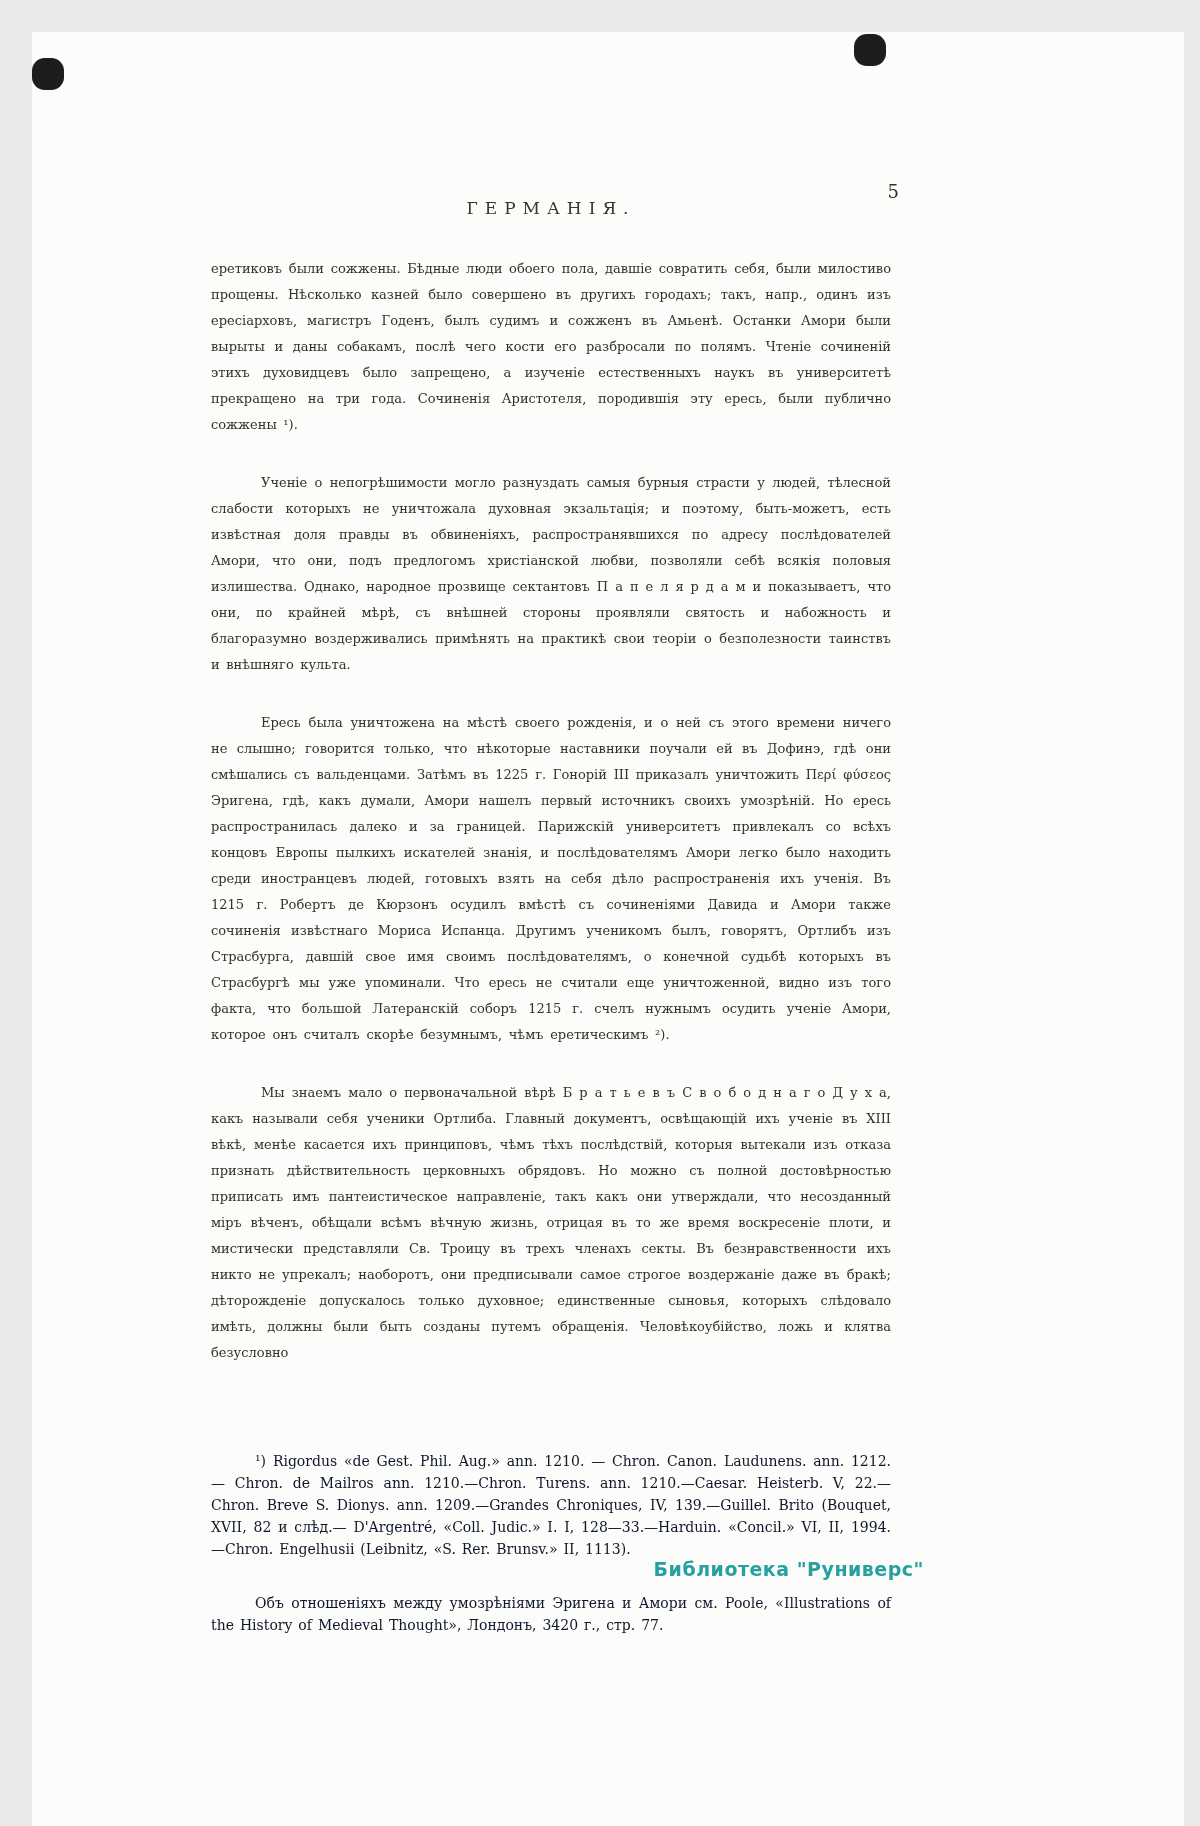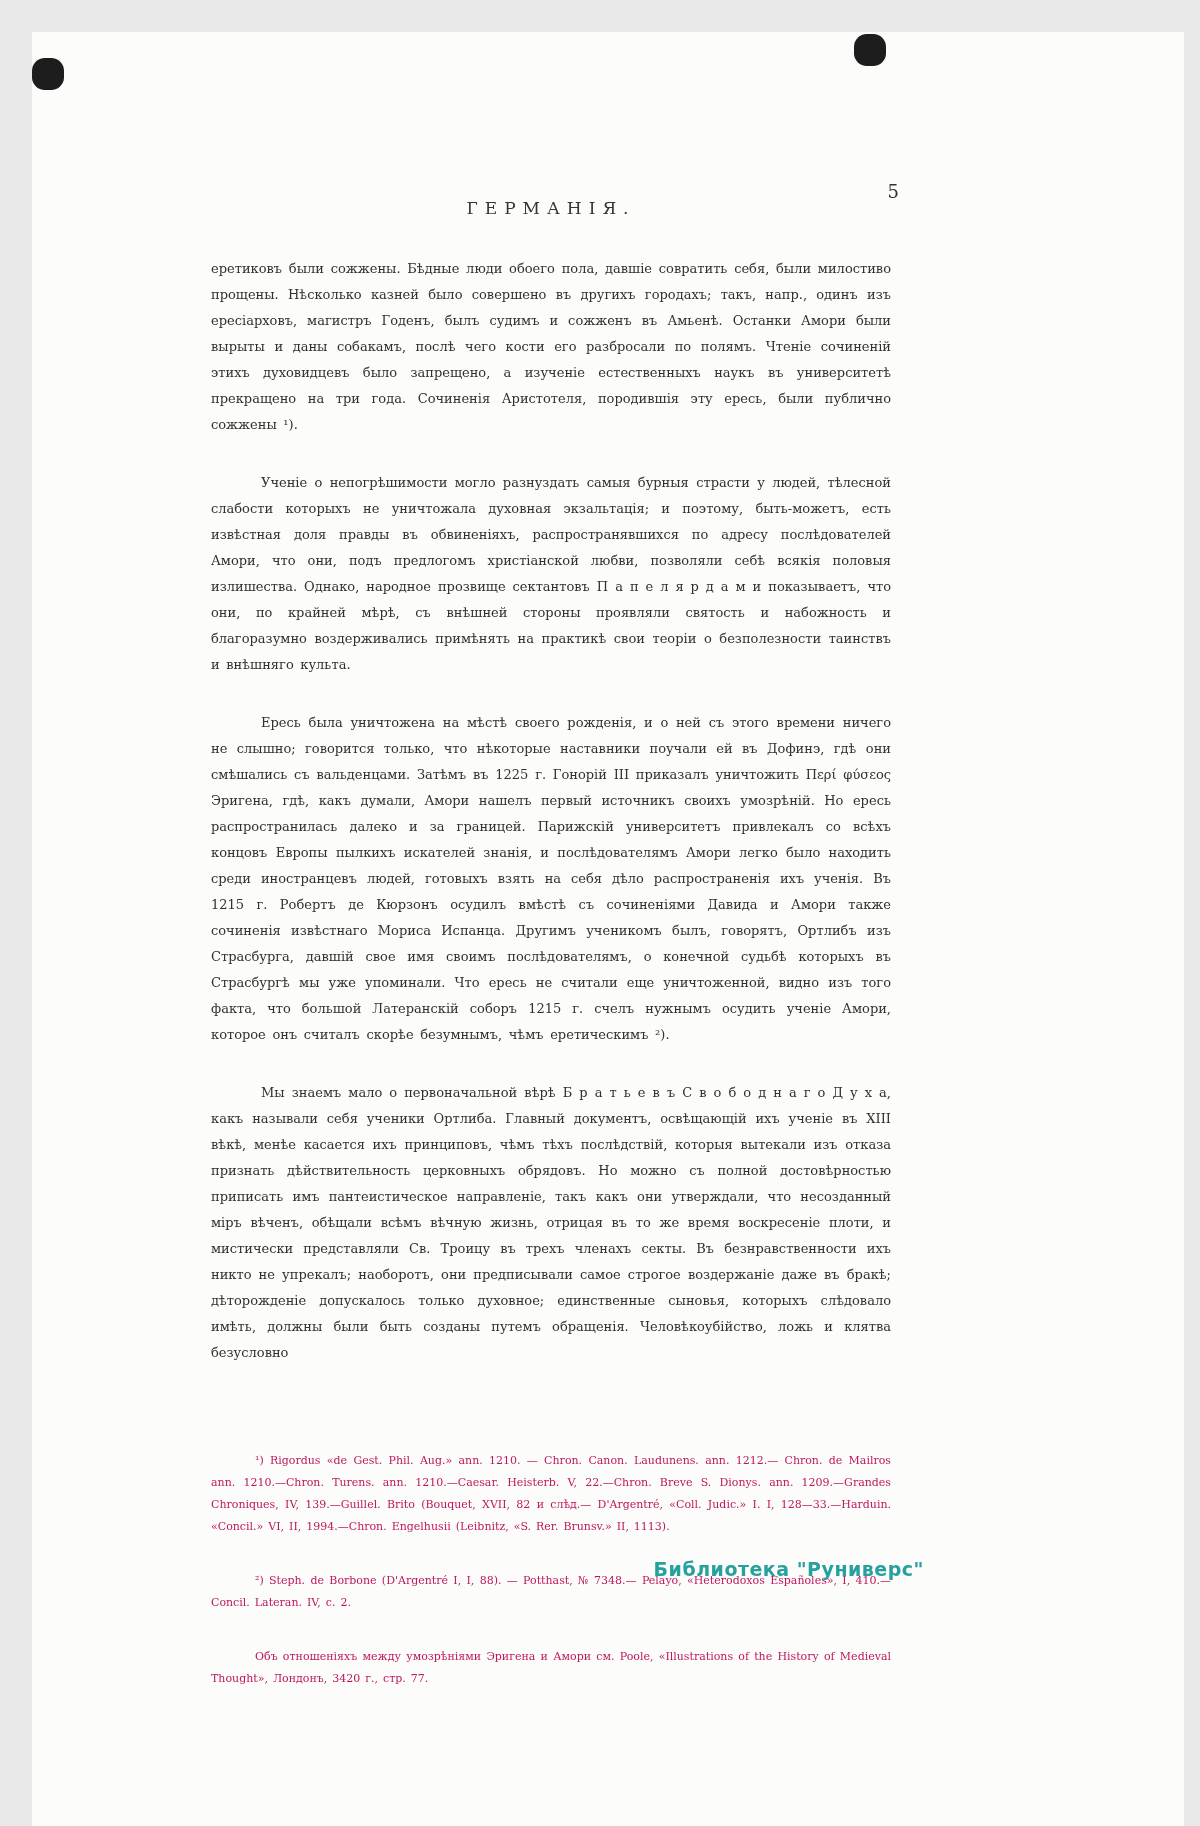--- a/index.html
+++ b/index.html
@@ -40,25 +40,25 @@
     font-size:13px;
     line-height:26px;
     word-spacing:2.5px;
     text-indent:50px;
     color:#34302a;
   }
   .bodytext p.cont { text-indent:0; }
   .footnotes { margin-top:20px; }
   .footnotes p {
     text-align:justify;
-    font-size:11px;
+    font-size:14px;
     line-height:22px;
     word-spacing:1.5px;
     text-indent:44px;
-    color:#be185d;
+    color:#0f172a;
   }
   .watermark {
     position:absolute;
     right:292px;
     top:1510px;
     font-family:"DejaVu Sans","Liberation Sans",sans-serif;
     font-weight:bold;
     font-size:19px;
     letter-spacing:0.5px;
     color:#27a0a0;
@@ -82,21 +82,20 @@
 
     <div class="bodytext">
       <p class="cont">еретиковъ были сожжены. Бѣдные люди обоего пола, давшіе совратить себя, были милостиво прощены. Нѣсколько казней было совершено въ другихъ городахъ; такъ, напр., одинъ изъ ересіарховъ, магистръ Годенъ, былъ судимъ и сожженъ въ Амьенѣ. Останки Амори были вырыты и даны собакамъ, послѣ чего кости его разбросали по полямъ. Чтеніе сочиненій этихъ духовидцевъ было запрещено, а изученіе естественныхъ наукъ въ университетѣ прекращено на три года. Сочиненія Аристотеля, породившія эту ересь, были публично сожжены ¹).</p>
       <p>Ученіе о непогрѣшимости могло разнуздать самыя бурныя страсти у людей, тѣлесной слабости которыхъ не уничтожала духовная экзальтація; и поэтому, быть-можетъ, есть извѣстная доля правды въ обвиненіяхъ, распространявшихся по адресу послѣдователей Амори, что они, подъ предлогомъ христіанской любви, позволяли себѣ всякія половыя излишества. Однако, народное прозвище сектантовъ П а п е л я р д а м и показываетъ, что они, по крайней мѣрѣ, съ внѣшней стороны проявляли святость и набожность и благоразумно воздерживались примѣнять на практикѣ свои теоріи о безполезности таинствъ и внѣшняго культа.</p>
       <p>Ересь была уничтожена на мѣстѣ своего рожденія, и о ней съ этого времени ничего не слышно; говорится только, что нѣкоторые наставники поучали ей въ Дофинэ, гдѣ они смѣшались съ вальденцами. Затѣмъ въ 1225 г. Гонорій III приказалъ уничтожить Περί φύσεος Эригена, гдѣ, какъ думали, Амори нашелъ первый источникъ своихъ умозрѣній. Но ересь распространилась далеко и за границей. Парижскій университетъ привлекалъ со всѣхъ концовъ Европы пылкихъ искателей знанія, и послѣдователямъ Амори легко было находить среди иностранцевъ людей, готовыхъ взять на себя дѣло распространенія ихъ ученія. Въ 1215 г. Робертъ де Кюрзонъ осудилъ вмѣстѣ съ сочиненіями Давида и Амори также сочиненія извѣстнаго Мориса Испанца. Другимъ ученикомъ былъ, говорятъ, Ортлибъ изъ Страсбурга, давшій свое имя своимъ послѣдователямъ, о конечной судьбѣ которыхъ въ Страсбургѣ мы уже упоминали. Что ересь не считали еще уничтоженной, видно изъ того факта, что большой Латеранскій соборъ 1215 г. счелъ нужнымъ осудить ученіе Амори, которое онъ считалъ скорѣе безумнымъ, чѣмъ еретическимъ ²).</p>
       <p>Мы знаемъ мало о первоначальной вѣрѣ Б р а т ь е в ъ  С в о б о д н а г о  Д у х а, какъ называли себя ученики Ортлиба. Главный документъ, освѣщающій ихъ ученіе въ XIII вѣкѣ, менѣе касается ихъ принциповъ, чѣмъ тѣхъ послѣдствій, которыя вытекали изъ отказа признать дѣйствительность церковныхъ обрядовъ. Но можно съ полной достовѣрностью приписать имъ пантеистическое направленіе, такъ какъ они утверждали, что несозданный міръ вѣченъ, обѣщали всѣмъ вѣчную жизнь, отрицая въ то же время воскресеніе плоти, и мистически представляли Св. Троицу въ трехъ членахъ секты. Въ безнравственности ихъ никто не упрекалъ; наоборотъ, они предписывали самое строгое воздержаніе даже въ бракѣ; дѣторожденіе допускалось только духовное; единственные сыновья, которыхъ слѣдовало имѣть, должны были быть созданы путемъ обращенія. Человѣкоубійство, ложь и клятва безусловно</p>
     </div>
 
     <div class="footnotes">
       <p>¹) Rigordus «de Gest. Phil. Aug.» ann. 1210. — Chron. Canon. Laudunens. ann. 1212.— Chron. de Mailros ann. 1210.—Chron. Turens. ann. 1210.—Caesar. Heisterb. V, 22.—Chron. Breve S. Dionys. ann. 1209.—Grandes Chroniques, IV, 139.—Guillel. Brito (Bouquet, XVII, 82 и слѣд.— D'Argentré, «Coll. Judic.» I. I, 128—33.—Harduin. «Concil.» VI, II, 1994.—Chron. Engelhusii (Leibnitz, «S. Rer. Brunsv.» II, 1113).</p>
-      <p>²) Steph. de Borbone (D'Argentré I, I, 88). — Potthast, № 7348.— Pelayo, «Heterodoxos Españoles», I, 410.—Concil. Lateran. IV, с. 2.</p>
       <p>Объ отношеніяхъ между умозрѣніями Эригена и Амори см. Poole, «Illustrations of the History of Medieval Thought», Лондонъ, 3420 г., стр. 77.</p>
     </div>
 
   </div>
 
   <div class="watermark">Библиотека "Руниверс"</div>
 
 </div>
 
 </body></html>

